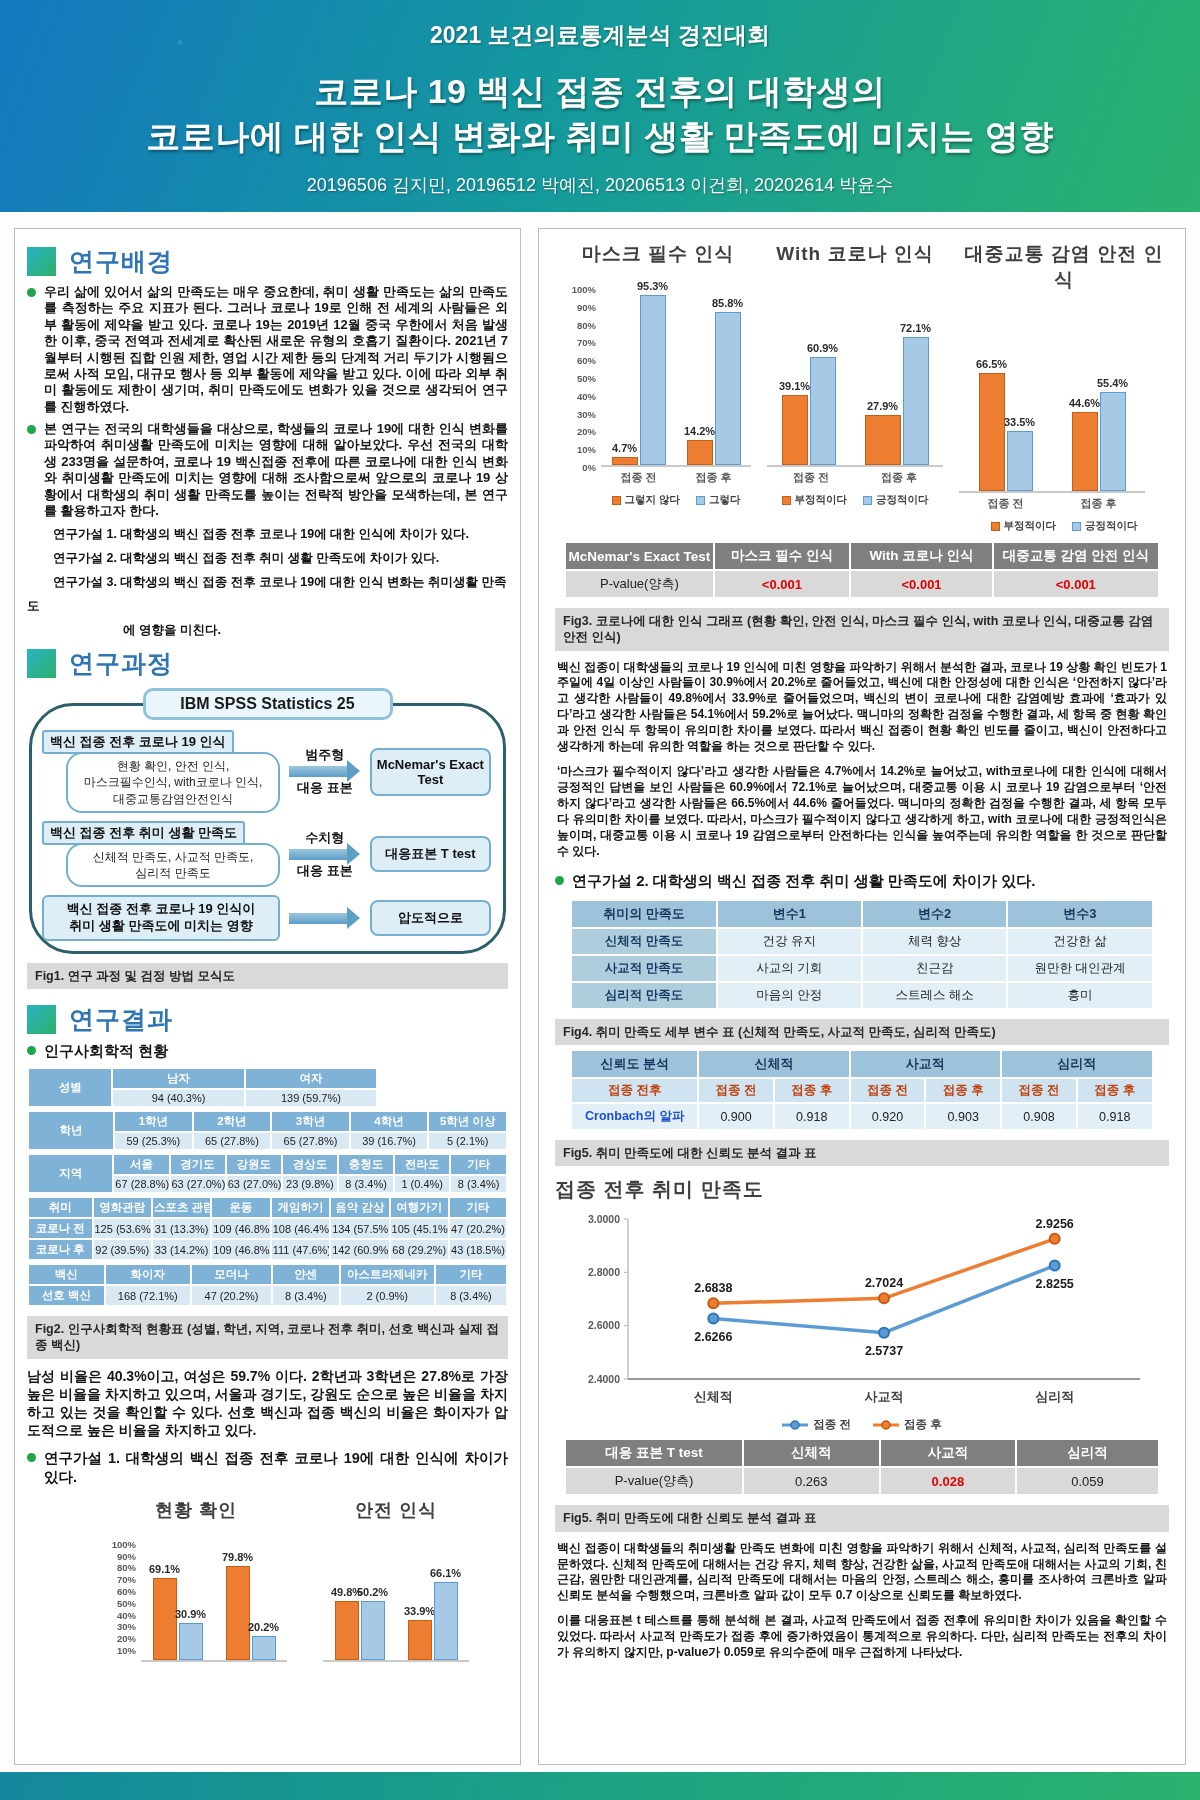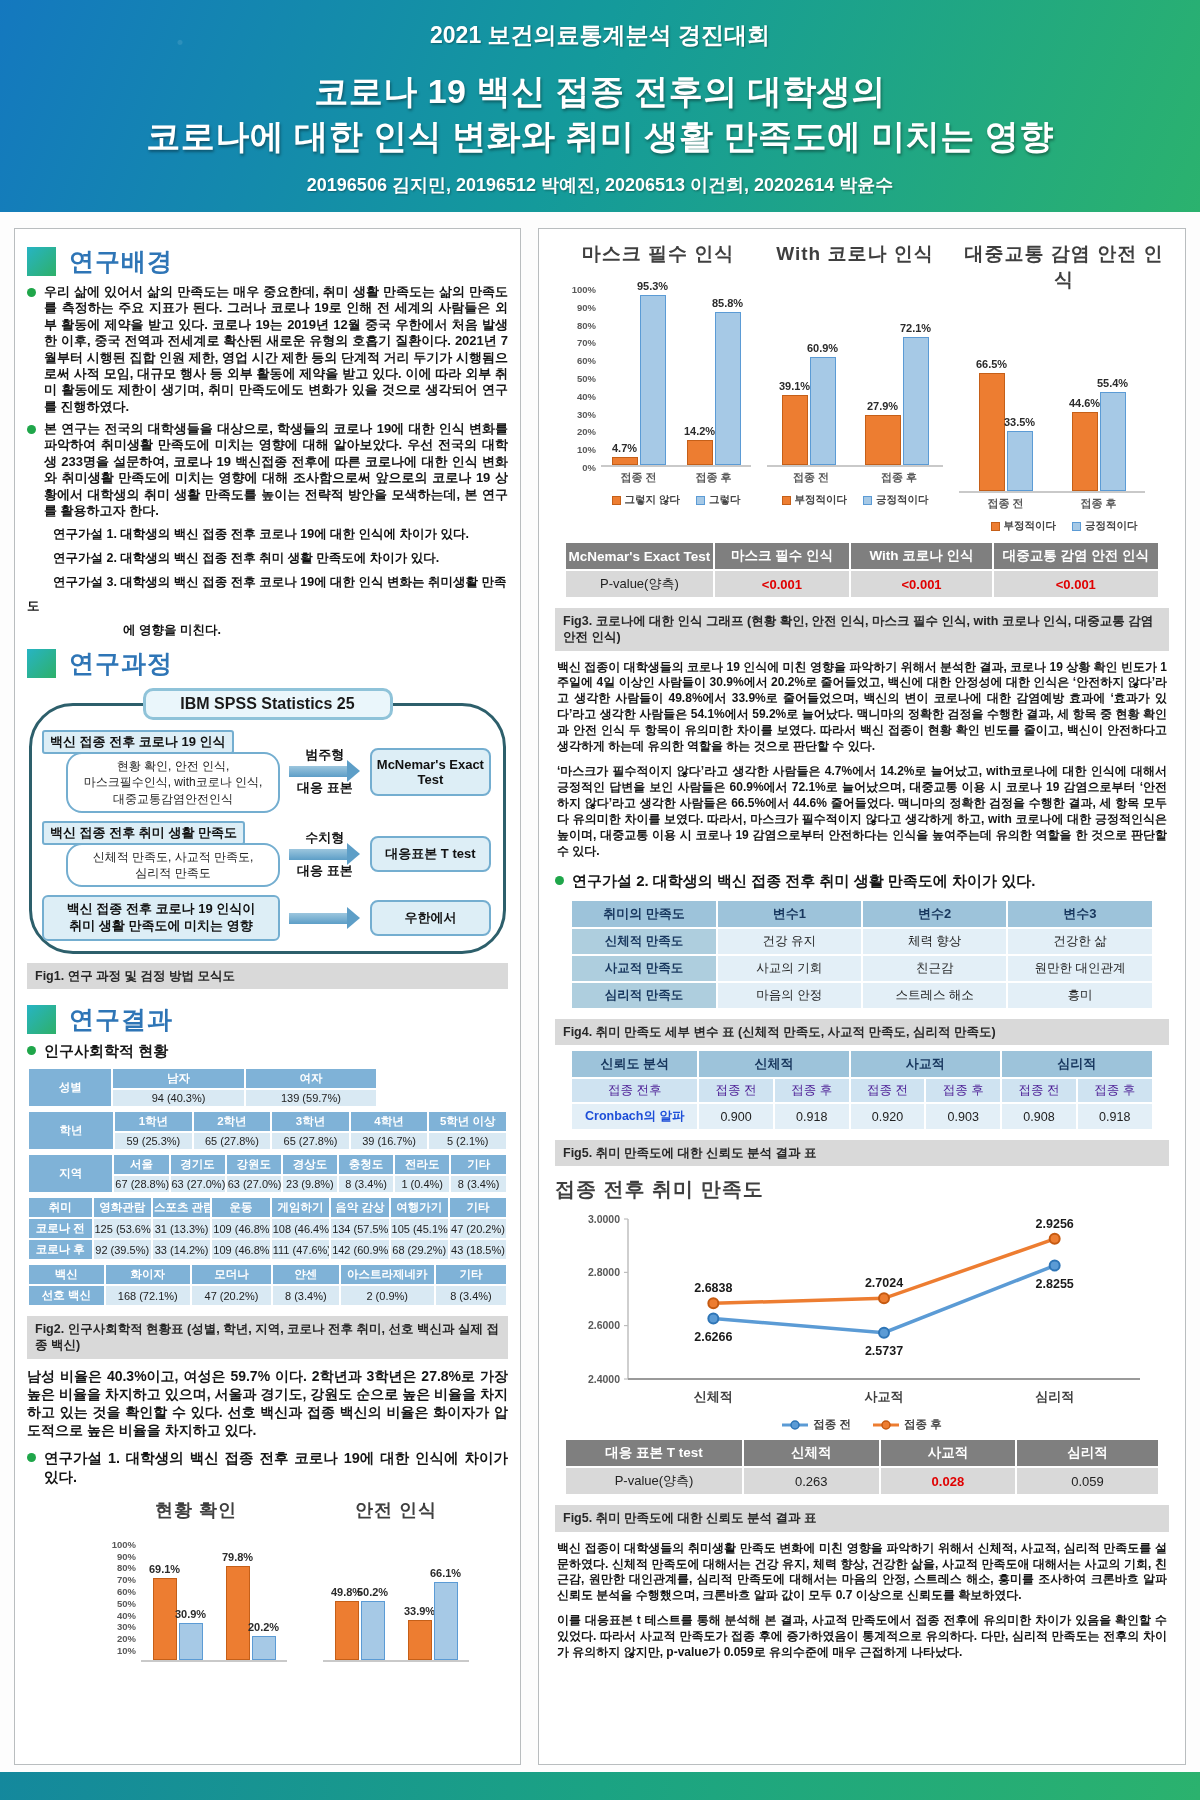--- a/index.html
+++ b/index.html
@@ -7,21 +7,21 @@
   body { height:1800px; position:relative; background:#fdfdfd; font-family:"Liberation Sans", sans-serif; overflow:hidden; }
 
   
   #header { position:absolute; left:0; top:0; width:1200px; height:212px; color:#fff; text-align:center;
     background:
       radial-gradient(circle at 15% 20%, rgba(255,255,255,.10) 0 2px, transparent 3px),
       radial-gradient(circle at 70% 60%, rgba(255,255,255,.08) 0 2px, transparent 3px),
       linear-gradient(112deg,#1478bf 0%, #149a9b 48%, #2bb26e 100%); }
   #header .contest { padding-top:20px; font-size:23px; font-weight:bold; text-shadow:1px 1px 2px rgba(0,0,0,.35); }
   #header .title { font-size:34px; font-weight:bold; line-height:1.32; margin-top:18px; text-shadow:1px 2px 3px rgba(0,0,0,.4); letter-spacing:.5px; }
-  #header .authors { margin-top:14px; font-size:18px; font-weight:bold; text-shadow:1px 1px 2px rgba(0,0,0,.35); }
+  #header .authors { margin-top:14px; font-size:18px; font-weight:normal; text-shadow:1px 1px 2px rgba(0,0,0,.35); }
 
   #footerbar { position:absolute; left:0; top:1772px; width:1200px; height:28px;
     background:linear-gradient(100deg,#14889d 0%, #1ba383 50%, #2bb26e 100%); }
 
   
   .panel { position:absolute; top:228px; height:1537px; background:#fff; border:1px solid #b9bdbf; overflow:hidden; }
   #left-panel  { left:14px;  width:507px; padding:8px 12px; }
   #right-panel { left:538px; width:648px; padding:8px 16px; }
 
   
@@ -67,21 +67,21 @@
 
   
   table.tbl { border-collapse:separate; border-spacing:2px; table-layout:fixed; }
   table.tbl td { text-align:center; overflow:hidden; white-space:nowrap; }
   td.h  { background:#7fb2d7; color:#fff; font-weight:bold; font-size:11.5px; padding:2px 1px; }
   td.v  { background:#d9e9f3; color:#222; font-size:11px; padding:2px 1px; }
   td.gh { background:#7f7f7f; color:#fff; font-weight:bold; font-size:13.5px; padding:4px 2px; }
   td.gv { background:#d9d9d9; color:#222; font-size:13px; padding:4px 2px; }
   td.bh { background:#9dc3da; color:#17365d; font-weight:bold; font-size:13px; padding:4px 2px; }
   td.bh2{ background:#aecede; color:#17365d; font-weight:bold; font-size:12.5px; padding:4px 2px; }
-  td.bh3{ background:#cfe3f1; color:#4c1d95; font-weight:normal; font-size:12.5px; padding:3px 2px; }
+  td.bh3{ background:#cfe3f1; color:#c2410c; font-weight:bold; font-size:12.5px; padding:3px 2px; }
   td.bv { background:#e3eff7; color:#222; font-size:12.5px; padding:4px 2px; }
   td.bvb{ background:#e3eff7; color:#1d4ed8; font-weight:bold; font-size:12.5px; padding:4px 2px; }
   .red  { color:#e00000 !important; font-weight:bold; }
   .demo-tbl { margin-bottom:2px; }
 
   
   .bchart { display:inline-block; vertical-align:bottom; }
   .bc-title { text-align:center; font-size:18px; font-weight:bold; color:#3f3f3f; margin-bottom:22px; letter-spacing:1px; }
   .triple .bc-title { font-size:19px; }
   .bc-body { display:flex; align-items:flex-end; }
@@ -179,21 +179,21 @@
         <div class="dia-result">대응표본 T test</div>
       </div>
       <div class="dia-row" style="margin-bottom:0">
         <div class="dia-left">
           <div class="dia-box3">백신 접종 전후 코로나 19 인식이
 취미 생활 만족도에 미치는 영향</div>
         </div>
         <div class="dia-arrow-wrap">
           <div class="block-arrow"></div>
         </div>
-        <div class="dia-result">우한에서</div>
+        <div class="dia-result">압도적으로</div>
       </div>
     </div>
   </div>
   <div class="figcap">Fig1. 연구 과정 및 검정 방법 모식도</div>
 
   <div class="sec-hdr" style="margin-top:14px">
     <span class="sq"></span>
     <span class="t">연구결과</span>
   </div>
   <div class="bullet">

